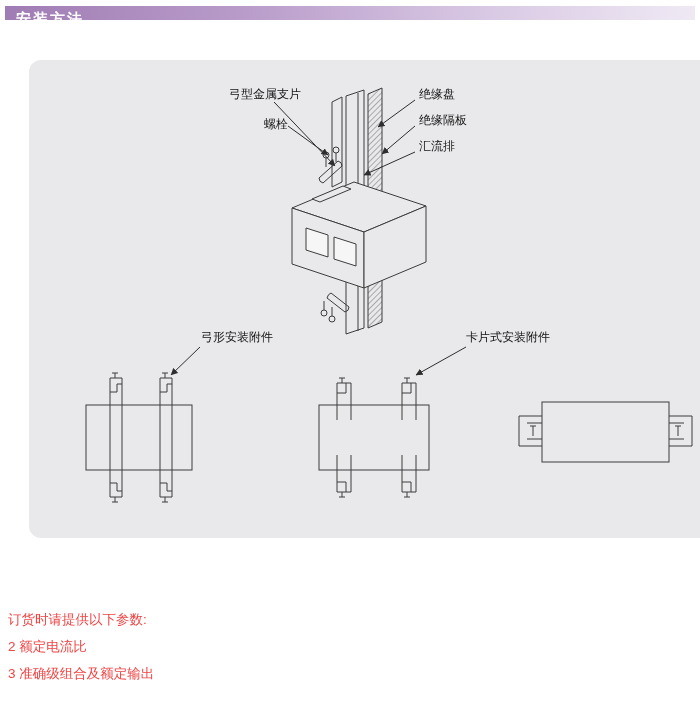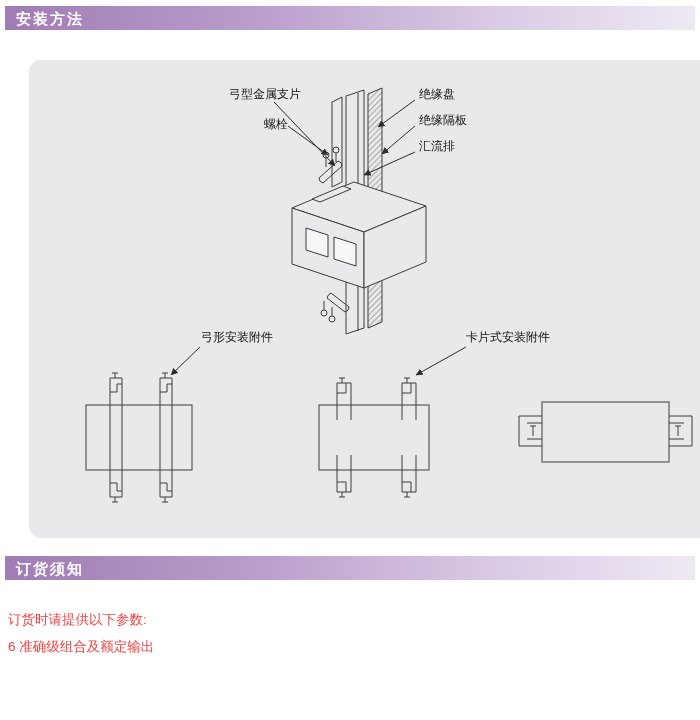--- a/index.html
+++ b/index.html
@@ -1,19 +1,19 @@
 <!DOCTYPE html>
 <html><head>
 <meta charset="utf-8">
 <style>
   html,body{margin:0;padding:0;background:#ffffff;}
   body{font-family:"Liberation Sans",sans-serif;color:#1a1a1a;}
   .page{position:relative;width:700px;height:720px;background:#ffffff;overflow:hidden;}
   .bar{
-    position:absolute;left:5px;width:690px;height:24px;box-sizing:border-box;
+    position:absolute;left:5px;width:690px;height:14px;box-sizing:border-box;
     background:linear-gradient(90deg,#a07cb4 0%,#b99cca 35%,#d9c9e4 70%,#efe9f4 100%);
     color:#ffffff;font-weight:bold;font-size:15px;line-height:25px;padding-left:11px;
     letter-spacing:2px;
   }
   #bar-install{top:6px;}
   #bar-order{top:556px;}
   .panel{
     position:absolute;left:5px;top:60px;width:690px;height:478px;
     background:#e9e9ec;border-radius:12px;margin-left:24px;
   }
@@ -129,22 +129,20 @@
       </g>
 
       <g stroke="#3c3c3c" stroke-width="1" fill="none">
         <rect x="513" y="342" width="127" height="60"></rect>
         <path d="M513,356 H490 V386 H513 M513,363 H498 M513,379 H498 M504,366 V376 M501,366 H507"></path>
         <path d="M640,356 H663 V386 H640 M640,363 H655 M640,379 H655 M649,366 V376 M646,366 H652"></path>
       </g>
     </svg>
   </div>
 
-  <div class="bar" id="bar-order">
-    <span>订货须知</span>
-  </div>
 
   <div class="ordering">
     <div>订货时请提供以下参数:</div>
-    <div>6 准确级组合及额定输出</div>
+    <div>2 额定电流比</div>
+    <div>3 准确级组合及额定输出</div>
   </div>
 
 </div>
 
 </body></html>

